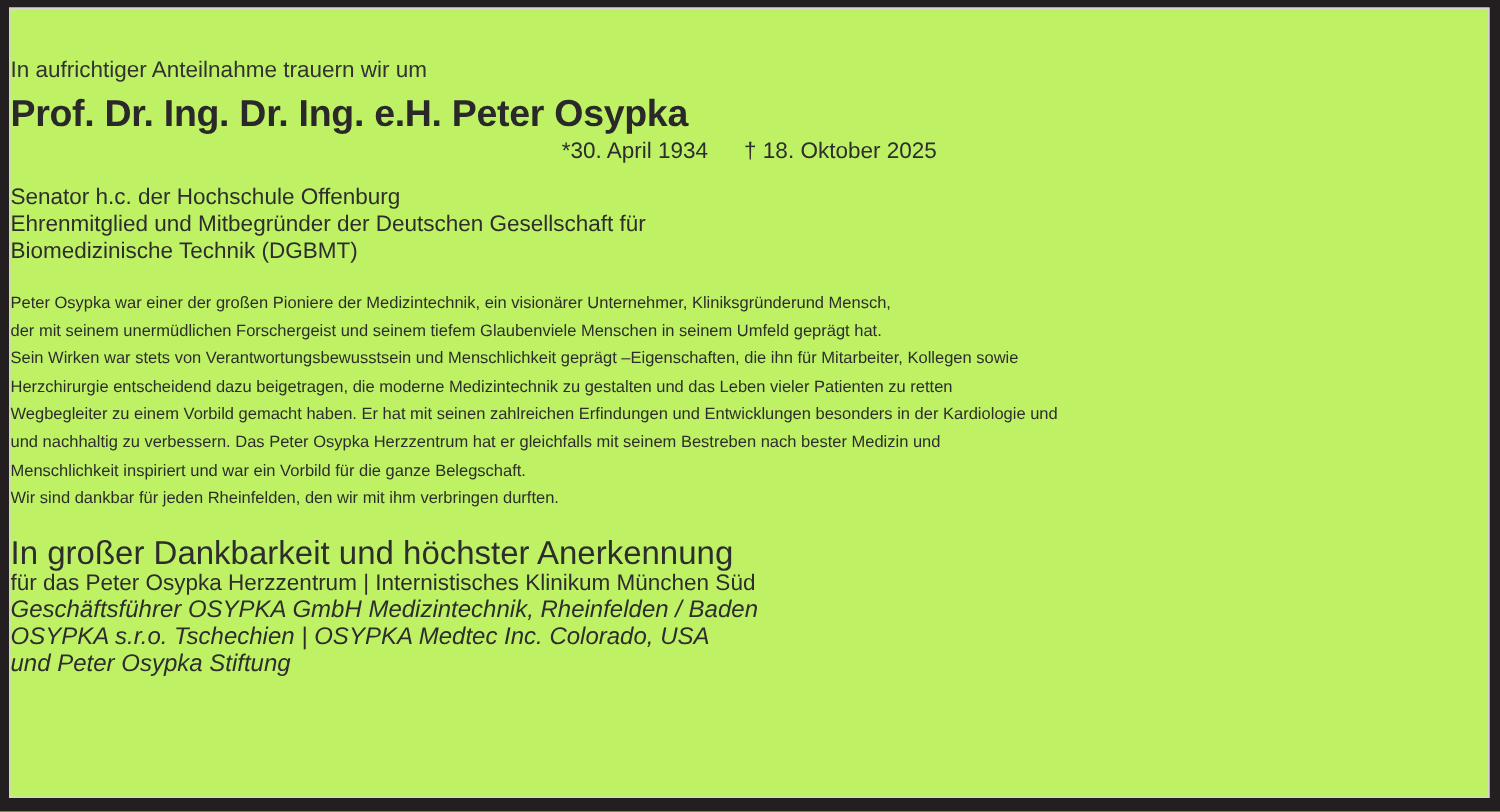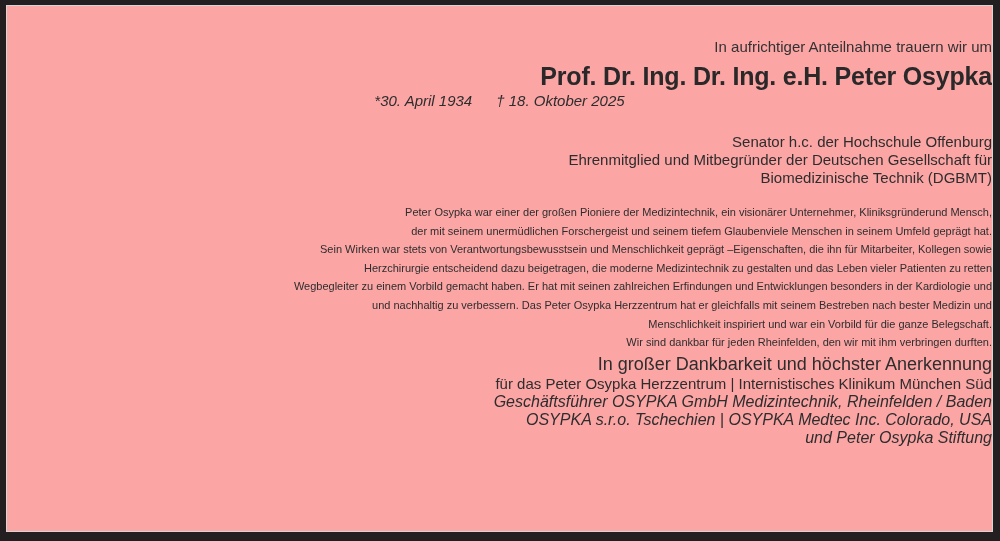--- a/index.html
+++ b/index.html
@@ -13,25 +13,25 @@
     position: relative;
     font-family: "Liberation Sans", "DejaVu Sans", sans-serif;
     overflow: hidden;
   }
   .notice-card {
     position: absolute;
     top: 5px;
     left: 6px;
     right: 7px;
     bottom: 9px;
-    background: #fca5a5;
+    background: #bef264;
     border: 1px solid #d6d4d4; 
     box-sizing: border-box;
     color: #2e2d2d;
-    text-align: right;
+    text-align: left;
     padding-top: 32px;
     overflow: hidden;
   }
   .intro {
     font-size: 15px;
     line-height: 18px;
     color: #333132;
   }
   .deceased-name {
     font-size: 25px;
@@ -42,54 +42,52 @@
     color: #2a282 8;
     color: #2a2828;
   }
   .dates {
     display: flex;
     justify-content: center;
     gap: 24px;
     font-size: 15px;
     line-height: 18px;
     margin-top: 1px;
-    font-style: italic;
   }
   .honors {
-    margin-top: 23px;
+    margin-top: 13px;
     font-size: 15px;
     line-height: 18px;
   }
   .eulogy {
     margin-top: 16px;
     font-size: 11px;
     line-height: 18.6px;
   }
   .eulogy div {
     white-space: nowrap;
   }
   .gratitude {
-    margin-top: 2px;
-    font-size: 18px;
+    margin-top: 17px;
+    font-size: 22px;
     line-height: 20px;
   }
   .mourner-names {
     font-size: 15px;
     line-height: 17px;
     font-weight: bold;
     color: #2a2828;
   }
   .clinic-names {
     margin-top: 9px;
   }
   .clinic-affiliation {
     font-size: 15px;
     line-height: 17px;
     margin-top: 1px;
-    padding-left: 31px;
   }
   .company-names {
     margin-top: 12px;
   }
   .company-lines {
     font-size: 16px;
     line-height: 18px;
     margin-top: 1px;
     font-style: italic;
   }

